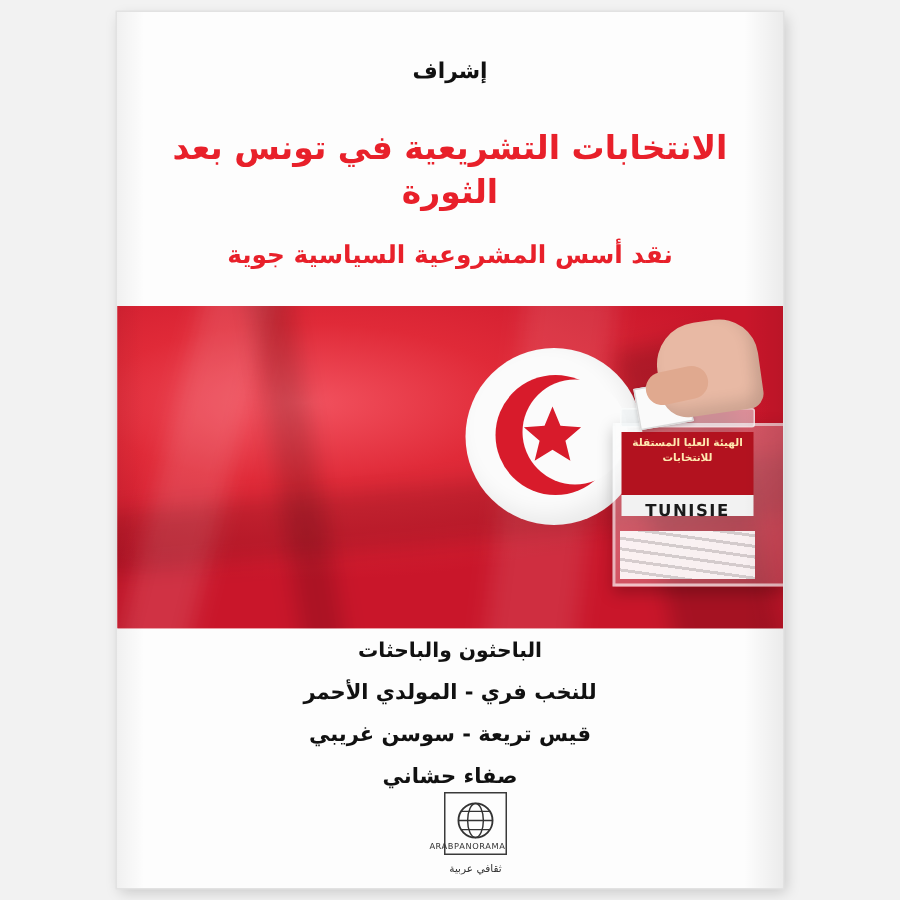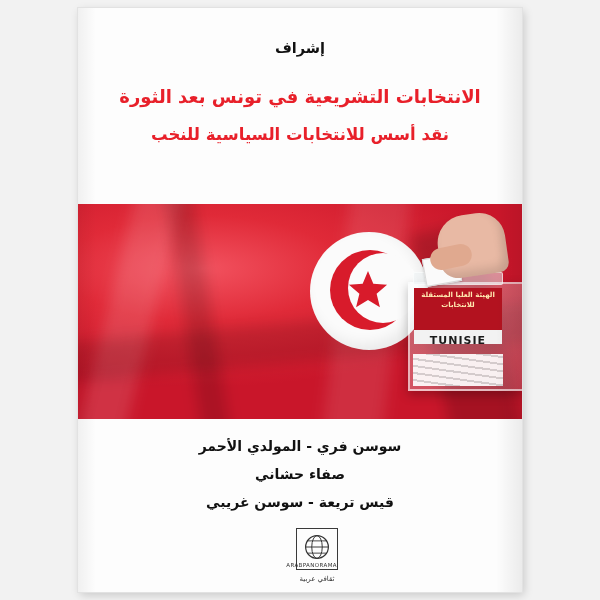--- a/index.html
+++ b/index.html
@@ -68,21 +68,21 @@
 
   .supervisor-name {
     margin-top: 13px;
     font-size: 16.5px;
     font-weight: bold;
     color: #111111;
   }
 
   .title-main {
     margin-top: 25px;
-    font-size: 18px;
+    font-size: 22px;
     font-weight: bold;
     color: #e8202a;
     line-height: 1.35;
     padding: 0 26px;
   }
 
   .title-sub {
     margin-top: 14px;
     font-size: 16.5px;
     font-weight: bold;
@@ -320,21 +320,21 @@
 </head>
 <body>
 
 <div id="page">
 
   <div class="cover">
 
     <div class="top-block">
       <div class="supervision-label">إشراف</div>
       <div class="title-main">الانتخابات التشريعية في تونس بعد الثورة</div>
-      <div class="title-sub">نقد أسس للانتخابات السياسية للنخب</div>
+      <div class="title-sub">نقد أسس المشروعية السياسية جوية</div>
     </div>
 
     <div class="photo">
       <div class="flag">
         <div class="fold f1"></div>
         <div class="fold f2"></div>
         <div class="fold f3"></div>
         <div class="fold f4"></div>
         <div class="fold f5"></div>
       </div>
@@ -354,23 +354,24 @@
         <div class="ballot-brand">TUNISIE</div>
         <div class="ballot-papers"></div>
       </div>
       <div class="slot"></div>
       <div class="ballot-paper"></div>
       <div class="hand"></div>
       <div class="finger"></div>
     </div>
 
     <div class="authors">
-      <div class="author-line">سوسن فري - المولدي الأحمر</div>
+      <div class="authors-label">الباحثون والباحثات</div>
+      <div class="author-line">للنخب فري - المولدي الأحمر</div>
+      <div class="author-line">قيس تريعة - سوسن غريبي</div>
       <div class="author-line">صفاء حشاني</div>
-      <div class="author-line">قيس تريعة - سوسن غريبي</div>
     </div>
 
     <div class="publisher">
       <div class="pub-mark">
         <svg width="28" height="28" viewBox="0 0 32 32" aria-hidden="true">
           <circle cx="16" cy="16" r="13" fill="none" stroke="#333" stroke-width="1.4"></circle>
           <ellipse cx="16" cy="16" rx="6" ry="13" fill="none" stroke="#333" stroke-width="1.1"></ellipse>
           <line x1="3" y1="16" x2="29" y2="16" stroke="#333" stroke-width="1.1"></line>
           <line x1="5" y1="9" x2="27" y2="9" stroke="#333" stroke-width="1"></line>
           <line x1="5" y1="23" x2="27" y2="23" stroke="#333" stroke-width="1"></line>

